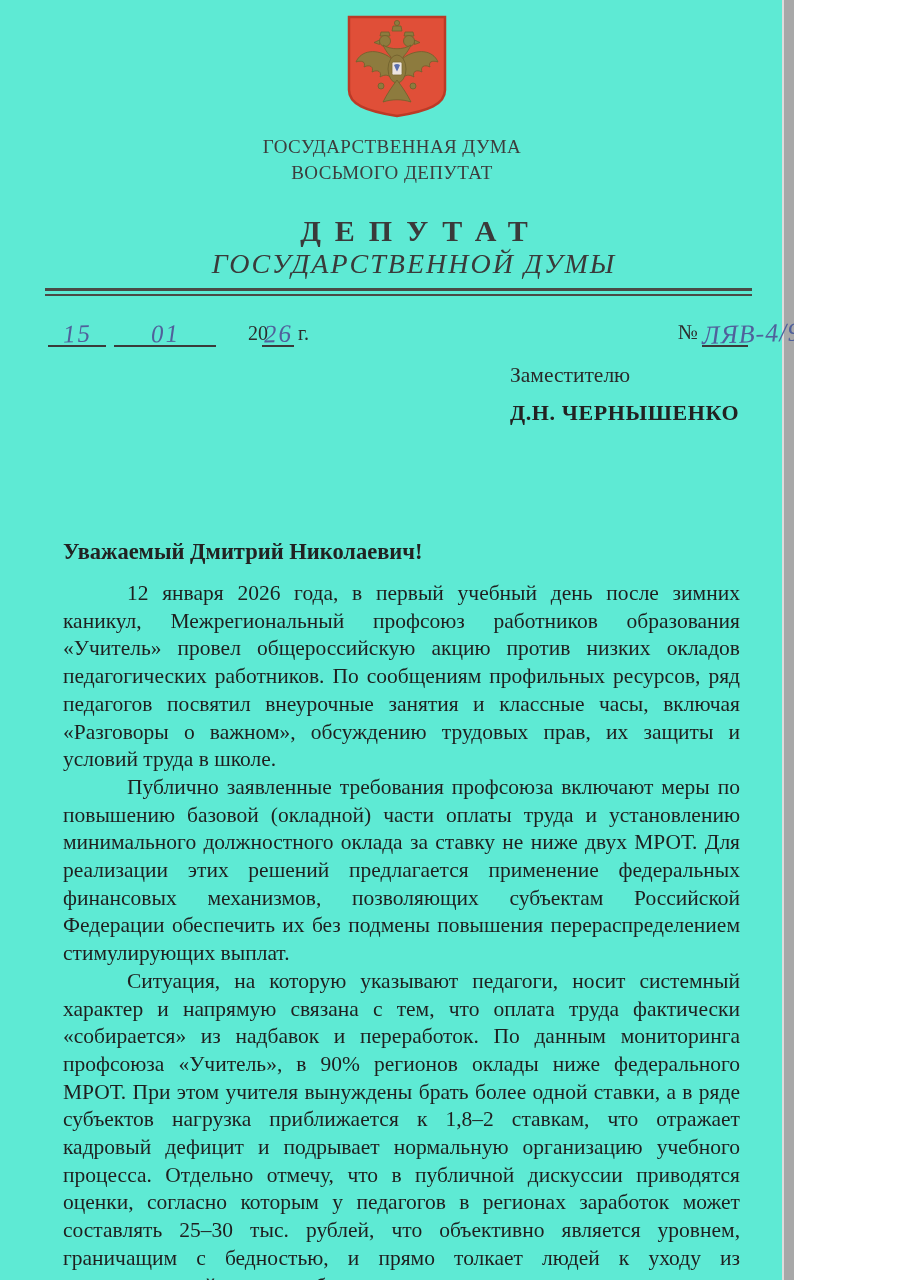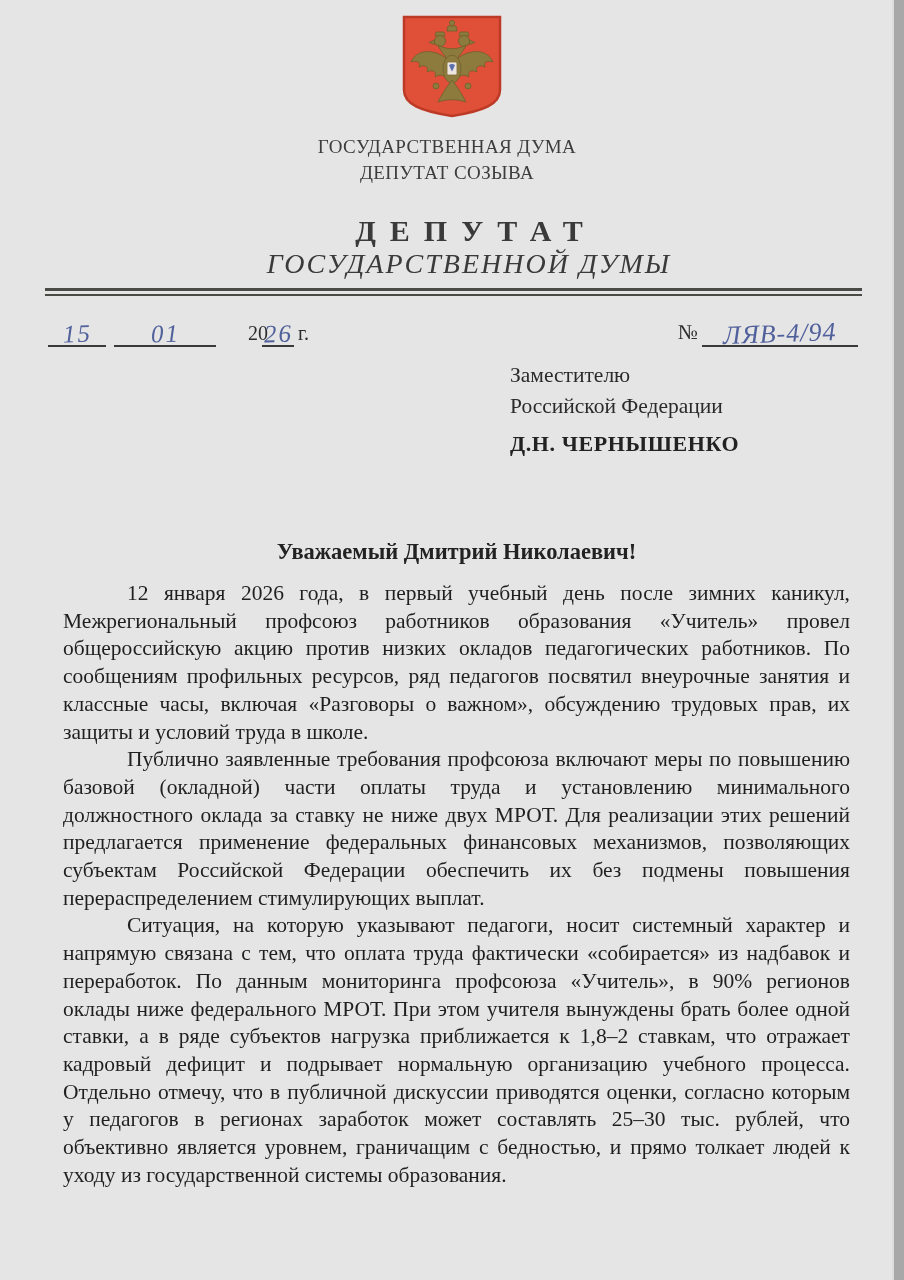--- a/index.html
+++ b/index.html
@@ -1,17 +1,17 @@
 <!DOCTYPE html>
 <html><head>
 <meta charset="utf-8">
 <style>
   html,body{margin:0;padding:0;background:#ffffff;}
   .page{
-    position:relative;width:904px;height:1280px;overflow:hidden;background:#e5e5e5;
+    position:relative;width:794px;height:1280px;overflow:hidden;background:#5eead4;
     font-family:"Liberation Serif","DejaVu Serif",serif;color:#222;
   }
   .scan-edge{position:absolute;right:0;top:0;bottom:0;width:10px;background:#a8a8a8;border-left:2px solid #dcdcdc;}
   .crest{position:absolute;top:14px;left:50%;transform:translateX(-50%);}
   .org-block{position:absolute;top:134px;left:0;right:10px;text-align:center;
     font-size:19px;line-height:26px;color:#3d3d3d;letter-spacing:0.4px;}
   .title-block{position:absolute;top:214px;left:0;right:10px;text-align:center;color:#333;margin-left:44px;}
   .title-main{font-size:30px;font-weight:bold;letter-spacing:14px;padding-left:14px;line-height:34px;color:#3a3a3a;}
   .title-sub{font-size:28px;letter-spacing:2px;line-height:32px;color:#3a3a3a;font-style:italic;}
   .rule{position:absolute;top:288px;left:45px;right:42px;height:3px;
@@ -23,21 +23,21 @@
   .blank-year{left:214px;width:32px;}
   .printed{position:absolute;bottom:4px;color:#2c2c2c;}
   .year-prefix{left:200px;}
   .year-label{left:250px;}
   .num-label{left:630px;bottom:4px;font-size:21px;}
   .blank-number{left:654px;right:2px;}
   .hw{font-style:italic;color:#50609b;font-size:25px;display:inline-block;transform:translateY(3px) rotate(-2deg);letter-spacing:2px;}
   .hw-number{font-size:26px;letter-spacing:1px;transform:translateY(4px) rotate(-2deg);}
   .addressee{position:absolute;top:360px;left:510px;right:52px;font-size:21.5px;line-height:31px;color:#2a2a2a;}
   .addressee-name{margin-top:6px;font-weight:bold;font-size:22px;letter-spacing:0.6px;color:#222;}
-  .salutation{position:absolute;top:539px;left:63px;right:54px;text-align:center;
+  .salutation{position:absolute;top:539px;left:63px;right:54px;
     font-weight:bold;font-size:22.5px;color:#222;}
   .body-text{position:absolute;top:580px;left:63px;right:54px;font-size:21.5px;line-height:27.7px;
     text-align:justify;color:#1f1f1f;}
   .body-text p{margin:0;text-indent:64px;hyphens:none;}
 </style>
 </head>
 <body>
 
 <div class="page">
 
@@ -63,21 +63,21 @@
         <circle cx="38" cy="72" r="3"></circle>
         <circle cx="70" cy="72" r="3"></circle>
       </g>
       <rect x="49" y="48" width="10" height="13" rx="1.5" fill="#ece5e0" stroke="#7d6d33" stroke-width="0.8"></rect>
       <path d="M51,51 c2,-1.5 4,-1.5 6,0 c-1,2.5 -2,4.5 -3,6.5 c-1,-2 -2,-4 -3,-6.5 z" fill="#5b6fae"></path>
     </svg>
   </div>
 
   <div class="org-block">
     <div>ГОСУДАРСТВЕННАЯ ДУМА</div>
-    <div>ДЕПУТАТ СОЗЫВА</div>
+    <div>ВОСЬМОГО ДЕПУТАТ</div>
   </div>
 
   <div class="title-block">
     <div class="title-main">ДЕПУТАТ</div>
     <div class="title-sub">ГОСУДАРСТВЕННОЙ ДУМЫ</div>
   </div>
 
   <div class="rule"></div>
 
   <div class="dateline">
@@ -85,21 +85,20 @@
     <span class="blank blank-month"><span class="hw">01</span></span>
     <span class="printed year-prefix">20</span>
     <span class="blank blank-year"><span class="hw">26</span></span>
     <span class="printed year-label">г.</span>
     <span class="printed num-label">№</span>
     <span class="blank blank-number"><span class="hw hw-number">ЛЯВ-4/94</span></span>
   </div>
 
   <div class="addressee">
     <div>Заместителю</div>
-    <div>Российской Федерации</div>
     <div class="addressee-name">Д.Н. ЧЕРНЫШЕНКО</div>
   </div>
 
   <div class="salutation">Уважаемый Дмитрий Николаевич!</div>
 
   <div class="body-text">
     <p>12 января 2026 года, в первый учебный день после зимних каникул, Межрегиональный профсоюз работников образования «Учитель» провел общероссийскую акцию против низких окладов педагогических работников. По сообщениям профильных ресурсов, ряд педагогов посвятил внеурочные занятия и классные часы, включая «Разговоры о важном», обсуждению трудовых прав, их защиты и условий труда в школе.</p>
     <p>Публично заявленные требования профсоюза включают меры по повышению базовой (окладной) части оплаты труда и установлению минимального должностного оклада за ставку не ниже двух МРОТ. Для реализации этих решений предлагается применение федеральных финансовых механизмов, позволяющих субъектам Российской Федерации обеспечить их без подмены повышения перераспределением стимулирующих выплат.</p>
     <p>Ситуация, на которую указывают педагоги, носит системный характер и напрямую связана с тем, что оплата труда фактически «собирается» из надбавок и переработок. По данным мониторинга профсоюза «Учитель», в 90% регионов оклады ниже федерального МРОТ. При этом учителя вынуждены брать более одной ставки, а в ряде субъектов нагрузка приближается к 1,8–2 ставкам, что отражает кадровый дефицит и подрывает нормальную организацию учебного процесса. Отдельно отмечу, что в публичной дискуссии приводятся оценки, согласно которым у педагогов в регионах заработок может составлять 25–30 тыс. рублей, что объективно является уровнем, граничащим с бедностью, и прямо толкает людей к уходу из государственной системы образования.</p>
   </div>

